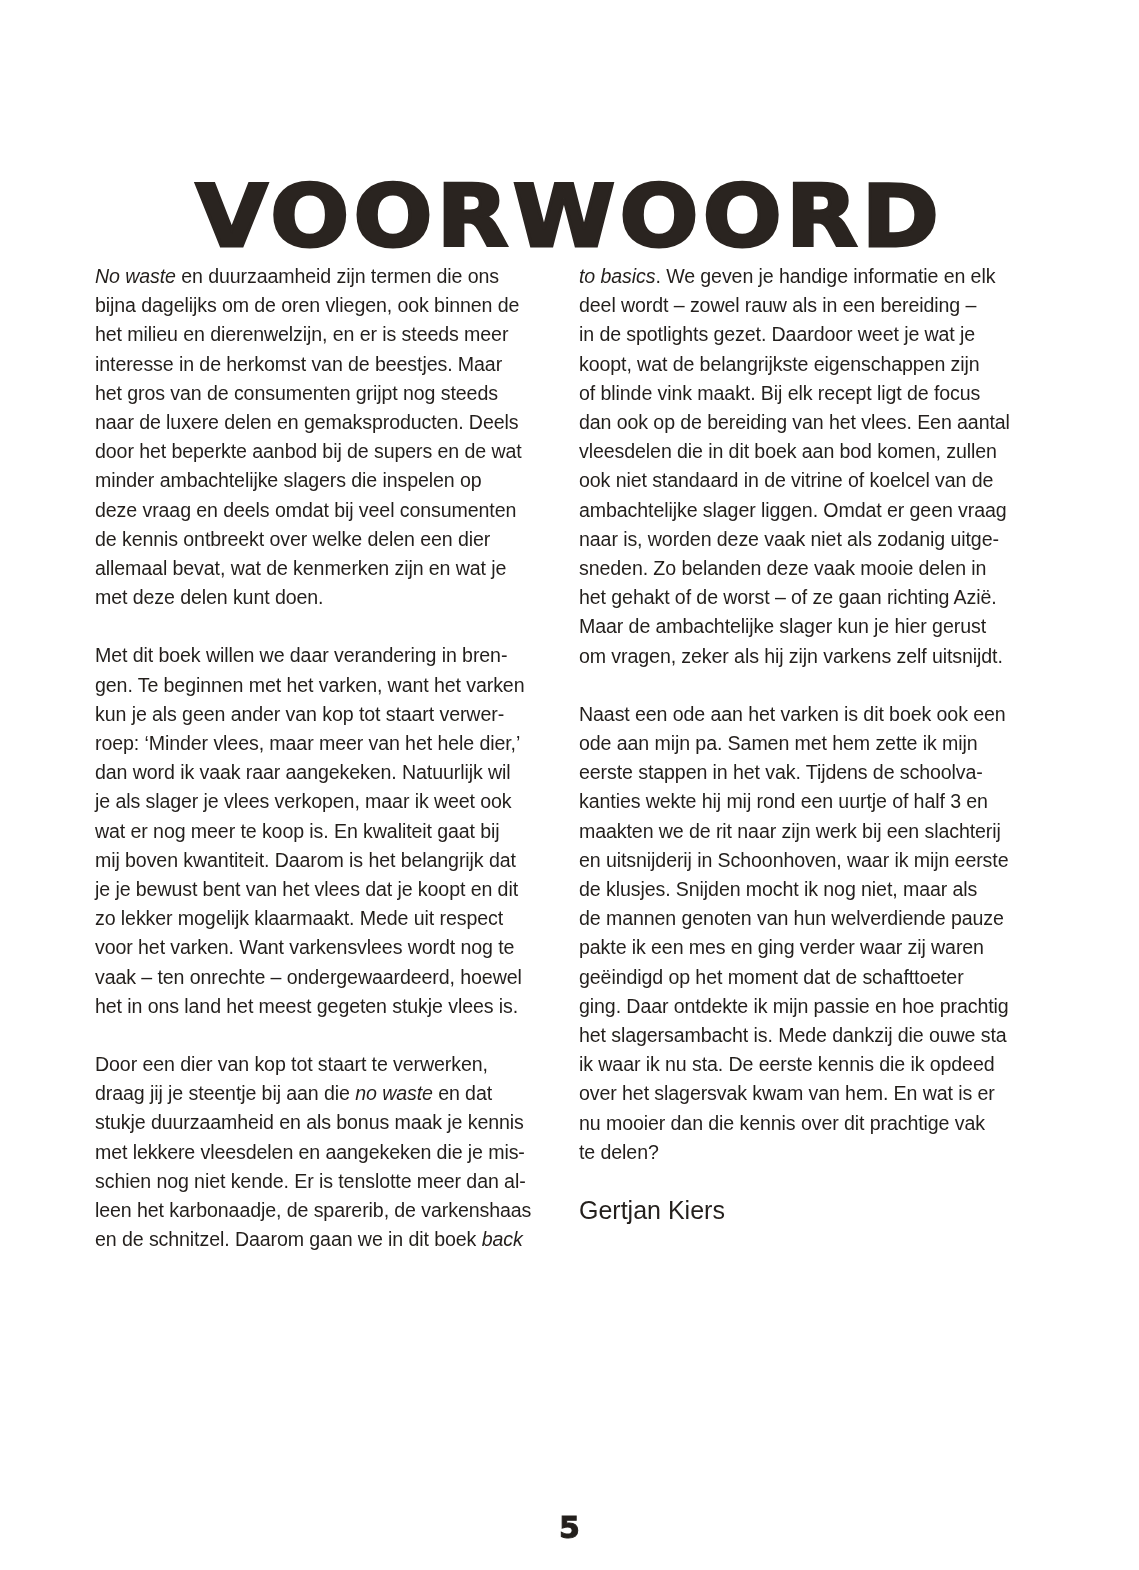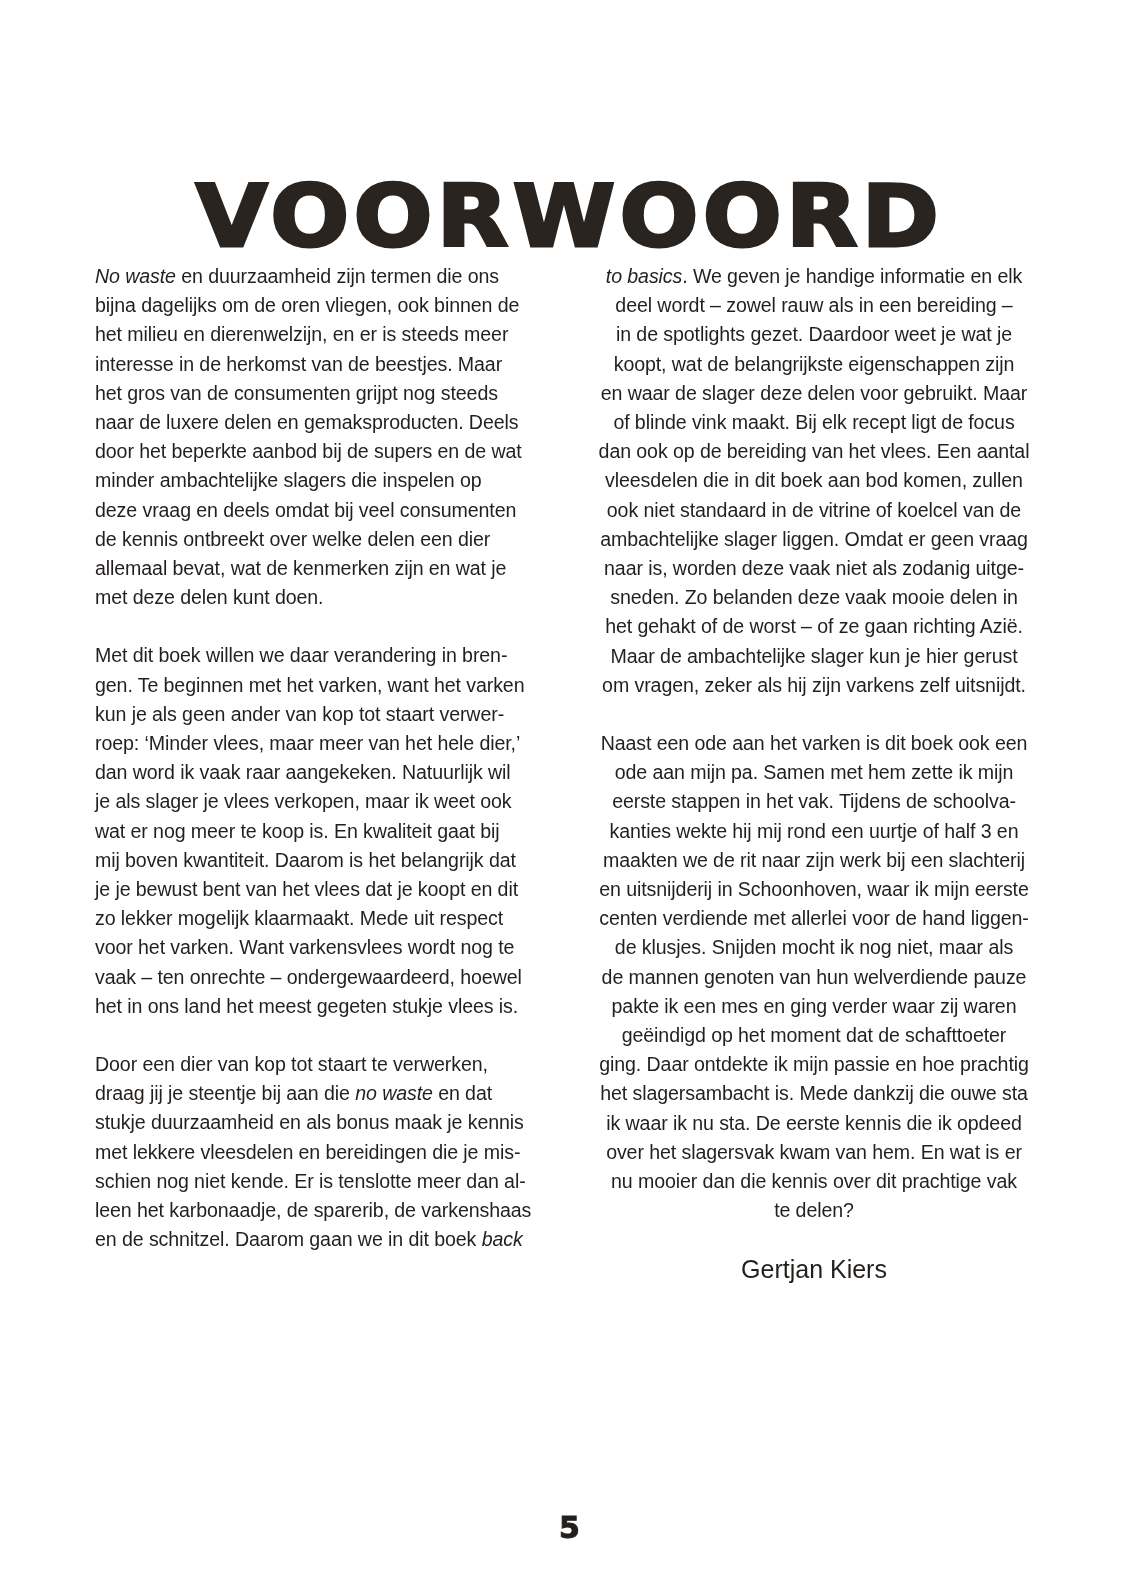--- a/index.html
+++ b/index.html
@@ -29,21 +29,21 @@
       color: #2a2420;
       transform: scaleX(1.08);
       -webkit-text-stroke: 3px #2a2420;
     }
     .column {
       position: absolute;
       top: 262px;
       width: 470px;
     }
     .column.left { left: 95px; }
-    .column.right { left: 579px; text-align: center; }
+    .column.right { left: 579px; }
     .paragraph {
       margin: 0 0 29px 0;
     }
     .line {
       display: block;
       font-size: 19.6px;
       line-height: 29.2px;
       white-space: nowrap;
       letter-spacing: -0.1px;
     }
@@ -99,53 +99,51 @@
       <span class="line"><span>je je bewust bent van het vlees dat je koopt en dit</span></span>
       <span class="line"><span>zo lekker mogelijk klaarmaakt. Mede uit respect</span></span>
       <span class="line"><span>voor het varken. Want varkensvlees wordt nog te</span></span>
       <span class="line"><span>vaak – ten onrechte – ondergewaardeerd, hoewel</span></span>
       <span class="line"><span>het in ons land het meest gegeten stukje vlees is.</span></span>
     </p>
     <p class="paragraph">
       <span class="line"><span>Door een dier van kop tot staart te verwerken,</span></span>
       <span class="line"><span>draag jij je steentje bij aan die </span><em>no waste</em><span> en dat</span></span>
       <span class="line"><span>stukje duurzaamheid en als bonus maak je kennis</span></span>
-      <span class="line"><span>met lekkere vleesdelen en bereidingen die je mis-</span></span>
+      <span class="line"><span>met lekkere vleesdelen en aangekeken die je mis-</span></span>
       <span class="line"><span>schien nog niet kende. Er is tenslotte meer dan al-</span></span>
       <span class="line"><span>leen het karbonaadje, de sparerib, de varkenshaas</span></span>
       <span class="line"><span>en de schnitzel. Daarom gaan we in dit boek </span><em>back</em></span>
     </p>
   </div>
 
 <div class="column right">
 <p class="paragraph">
       <span class="line"><em>to basics</em><span>. We geven je handige informatie en elk</span></span>
       <span class="line"><span>deel wordt – zowel rauw als in een bereiding –</span></span>
       <span class="line"><span>in de spotlights gezet. Daardoor weet je wat je</span></span>
       <span class="line"><span>koopt, wat de belangrijkste eigenschappen zijn</span></span>
-      <span class="line"><span>en waar de slager deze delen voor gebruikt. Maar</span></span>
       <span class="line"><span>of blinde vink maakt. Bij elk recept ligt de focus</span></span>
       <span class="line"><span>dan ook op de bereiding van het vlees. Een aantal</span></span>
       <span class="line"><span>vleesdelen die in dit boek aan bod komen, zullen</span></span>
       <span class="line"><span>ook niet standaard in de vitrine of koelcel van de</span></span>
       <span class="line"><span>ambachtelijke slager liggen. Omdat er geen vraag</span></span>
       <span class="line"><span>naar is, worden deze vaak niet als zodanig uitge-</span></span>
       <span class="line"><span>sneden. Zo belanden deze vaak mooie delen in</span></span>
       <span class="line"><span>het gehakt of de worst – of ze gaan richting Azië.</span></span>
       <span class="line"><span>Maar de ambachtelijke slager kun je hier gerust</span></span>
       <span class="line"><span>om vragen, zeker als hij zijn varkens zelf uitsnijdt.</span></span>
     </p>
     <p class="paragraph">
       <span class="line"><span>Naast een ode aan het varken is dit boek ook een</span></span>
       <span class="line"><span>ode aan mijn pa. Samen met hem zette ik mijn</span></span>
       <span class="line"><span>eerste stappen in het vak. Tijdens de schoolva-</span></span>
       <span class="line"><span>kanties wekte hij mij rond een uurtje of half 3 en</span></span>
       <span class="line"><span>maakten we de rit naar zijn werk bij een slachterij</span></span>
       <span class="line"><span>en uitsnijderij in Schoonhoven, waar ik mijn eerste</span></span>
-      <span class="line"><span>centen verdiende met allerlei voor de hand liggen-</span></span>
       <span class="line"><span>de klusjes. Snijden mocht ik nog niet, maar als</span></span>
       <span class="line"><span>de mannen genoten van hun welverdiende pauze</span></span>
       <span class="line"><span>pakte ik een mes en ging verder waar zij waren</span></span>
       <span class="line"><span>geëindigd op het moment dat de schafttoeter</span></span>
       <span class="line"><span>ging. Daar ontdekte ik mijn passie en hoe prachtig</span></span>
       <span class="line"><span>het slagersambacht is. Mede dankzij die ouwe sta</span></span>
       <span class="line"><span>ik waar ik nu sta. De eerste kennis die ik opdeed</span></span>
       <span class="line"><span>over het slagersvak kwam van hem. En wat is er</span></span>
       <span class="line"><span>nu mooier dan die kennis over dit prachtige vak</span></span>
       <span class="line"><span>te delen?</span></span>

